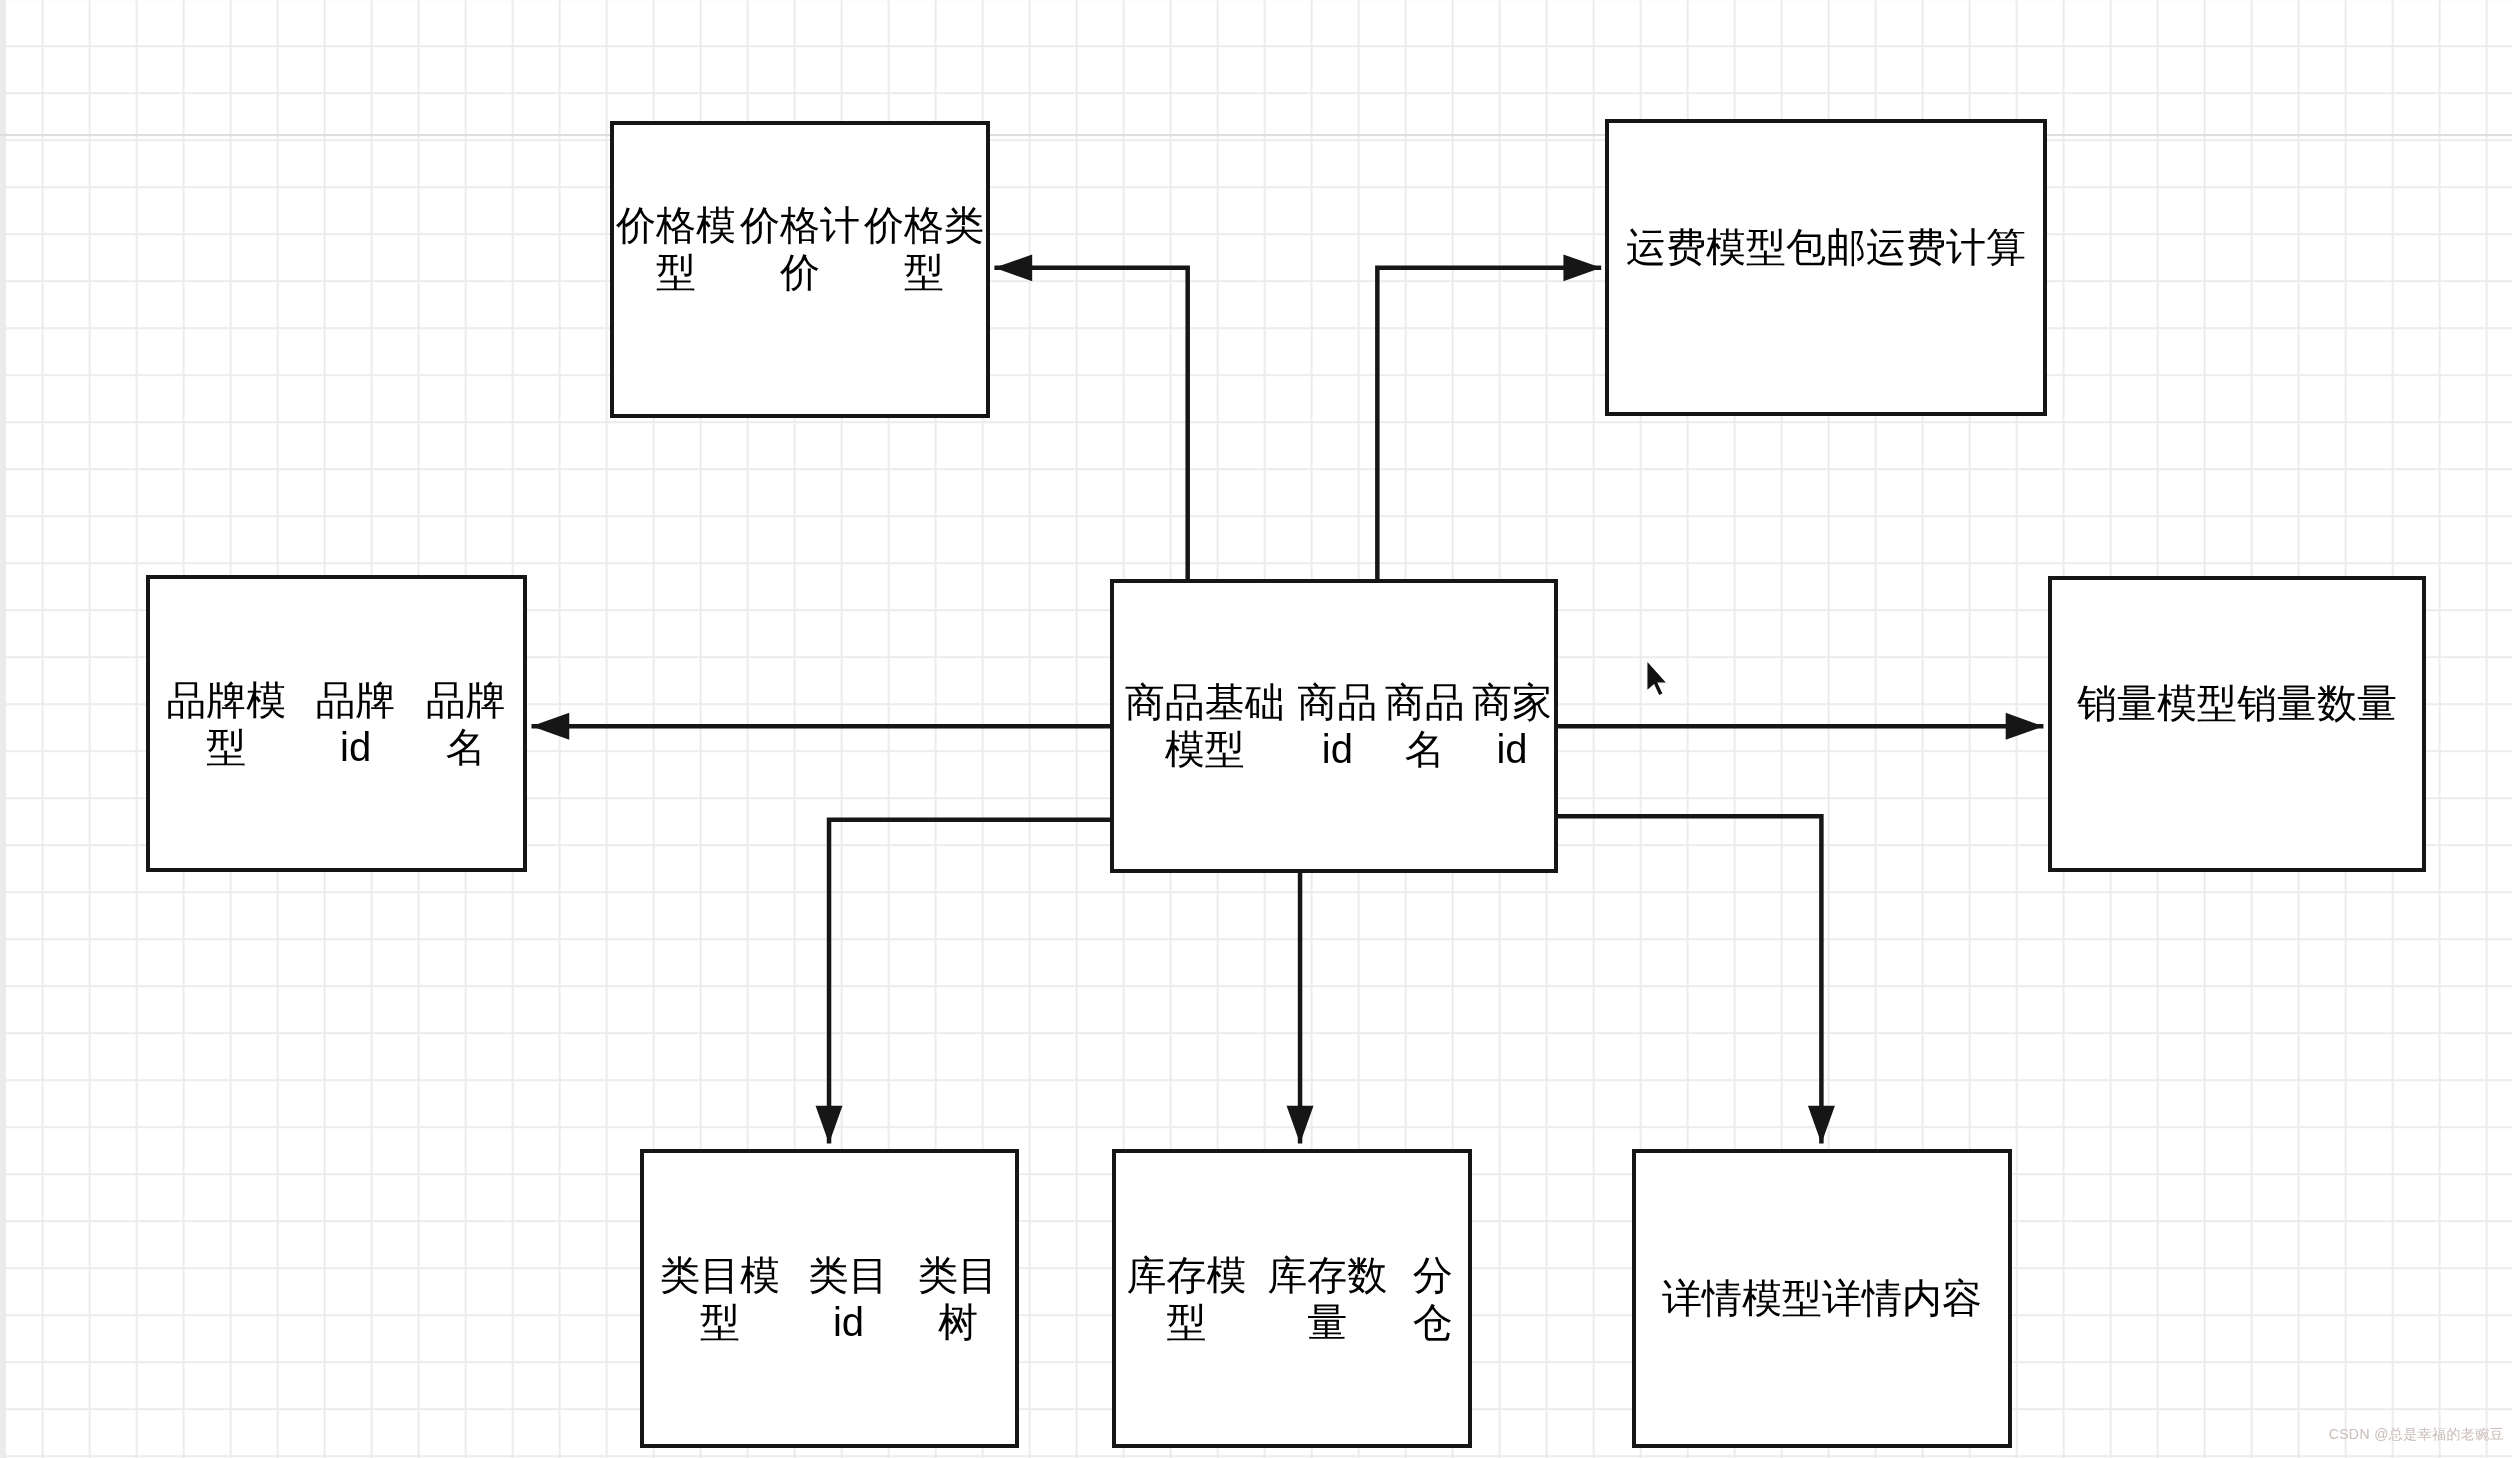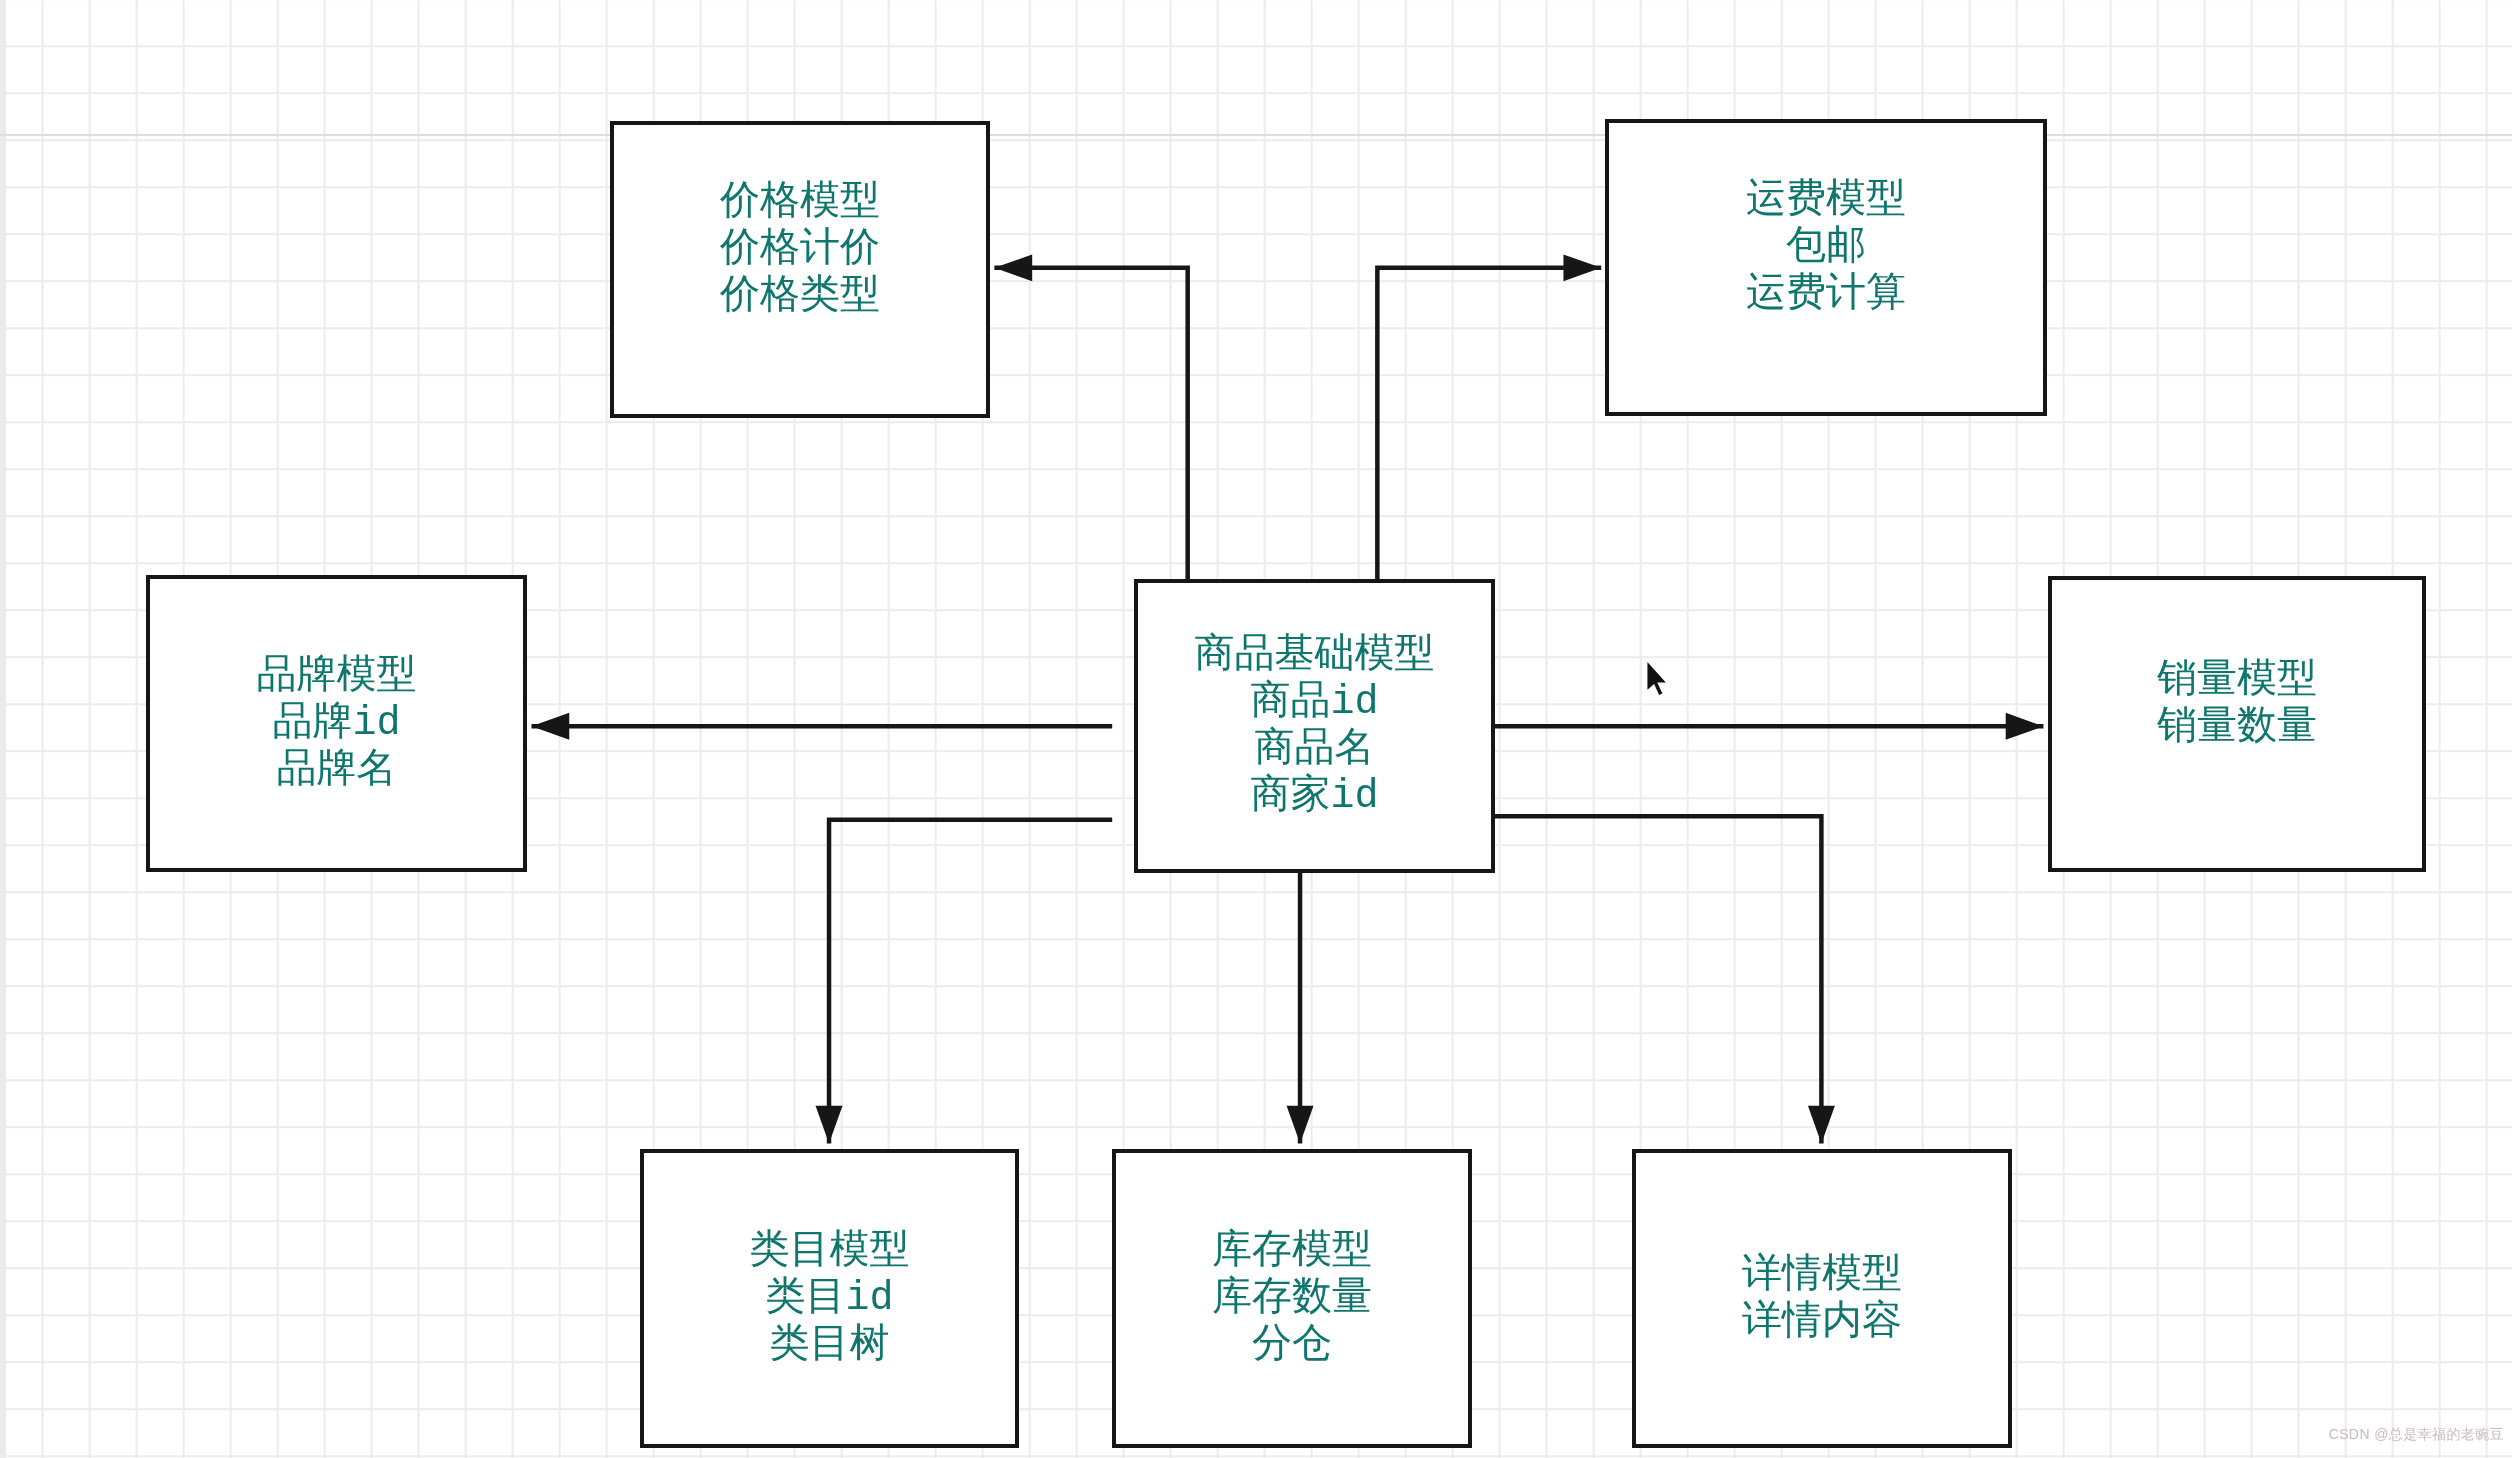--- a/index.html
+++ b/index.html
@@ -5,22 +5,22 @@
   html,body{margin:0;padding:0;width:2512px;height:1458px;overflow:hidden;
     font-family:"Liberation Sans","DejaVu Sans",sans-serif;}
   .canvas{position:absolute;left:0;top:0;width:2512px;height:1458px;background:#ffffff;
     background-image:linear-gradient(#ececec 1.8px,transparent 1.8px),
                      linear-gradient(90deg,#ececec 1.8px,transparent 1.8px);
     background-size:47px 47px;background-position:-5.4px -1.8px;}
   .edge-strip{position:absolute;left:0;top:0;width:6.3px;height:1458px;background:#ebebeb;}
   .grid-accent{position:absolute;left:0;top:134px;width:2512px;height:1.8px;background:#dedede;}
   .svg-layer{position:absolute;left:0;top:0;z-index:2;}
   .node{position:absolute;z-index:3;box-sizing:border-box;background:#ffffff;
-    border:4.5px solid #161616;display:flex;flex-direction:column;align-items:center;
-    justify-content:center;text-align:center;color:#0f766e;font-size:40px;line-height:47px;font-family:Liberation Mono, monospace;}
+    border:4.5px solid #161616;display:flex;align-items:center;
+    justify-content:center;text-align:center;color:#000000;font-size:40px;line-height:47px;}
   .node.hi{padding-bottom:41px;}
   .watermark{position:absolute;z-index:5;right:8px;top:1426px;font-size:14px;
     letter-spacing:0.4px;color:#c8bcb8;}
   .cursor{position:absolute;z-index:6;left:1645px;top:659px;}
 </style>
 </head>
 <body>
 
 <div class="canvas">
   <div class="edge-strip"></div>
@@ -48,21 +48,21 @@
     <div>价格计价</div>
     <div>价格类型</div>
   </div>
 
   <div class="node hi" style="left:1605px;top:119px;width:442px;height:297px">
     <div>运费模型</div>
     <div>包邮</div>
     <div>运费计算</div>
   </div>
 
-  <div class="node" style="left:1134px;top:579px;width:361px;height:294px">
+  <div class="node" style="left:1110px;top:579px;width:448px;height:294px">
     <div>商品基础模型</div>
     <div>商品id</div>
     <div>商品名</div>
     <div>商家id</div>
   </div>
 
   <div class="node" style="left:146px;top:575px;width:381px;height:297px">
     <div>品牌模型</div>
     <div>品牌id</div>
     <div>品牌名</div>

